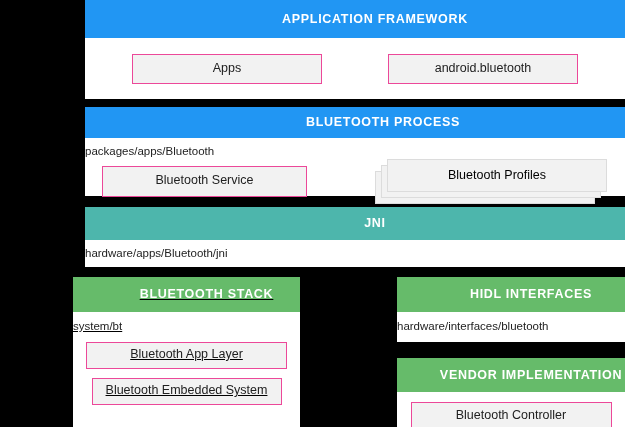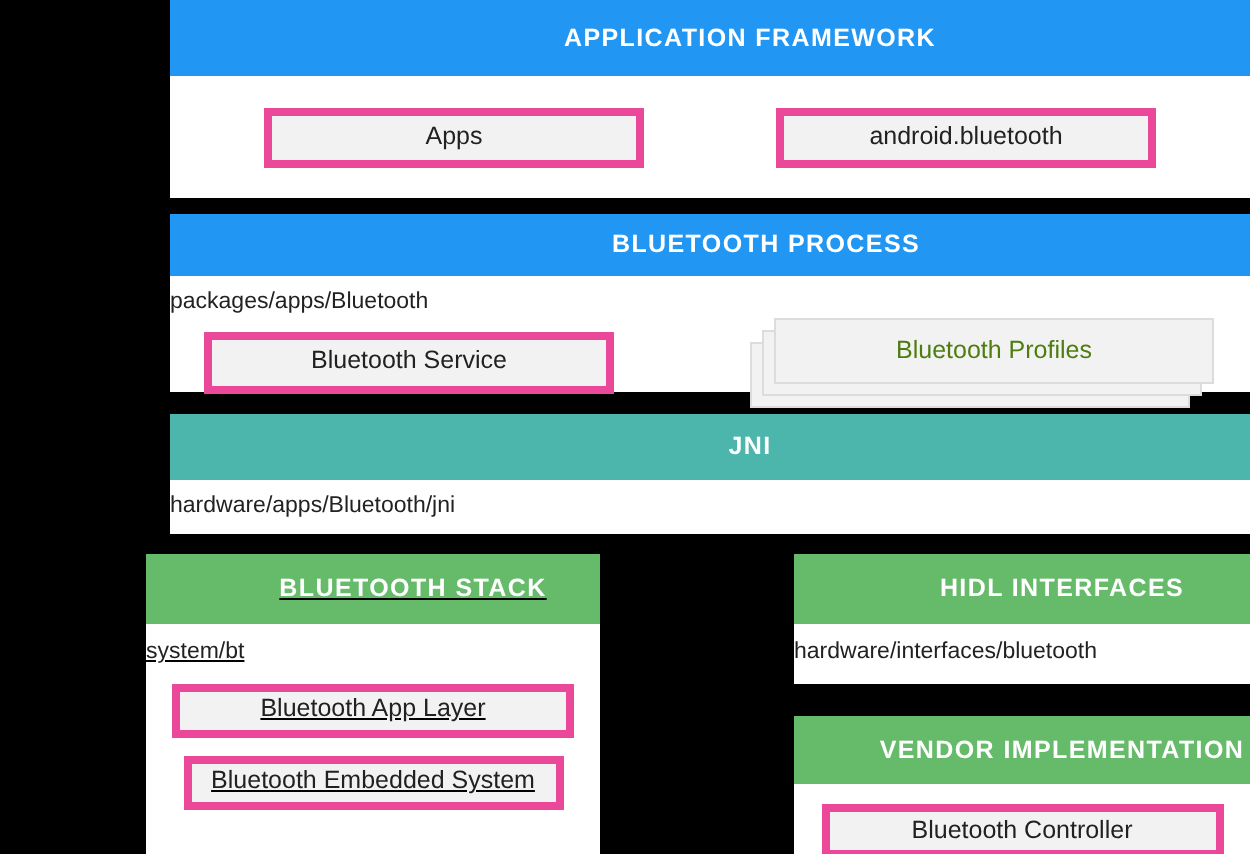--- a/index.html
+++ b/index.html
@@ -56,21 +56,21 @@
     font-size: 11.5px;
     color: #222222;
     text-align: left;
     line-height: 1;
     width: 100%;
   }
 
   
   .box {
     background: #f2f2f2;
-    border: 4px solid #ec4899;
+    border: 1px solid #ec4899;
     color: #212121;
     font-size: 12.5px;
     display: flex;
     align-items: center;
     justify-content: center;
     text-align: center;
     line-height: 1.1;
   }
 
   
@@ -82,21 +82,21 @@
     background: #f2f2f2;
     border: 1px solid #dcdcdc;
   }
   .stack .card.c1 { left: 0px;  top: 12px; right: 12px; bottom: 0px; }
   .stack .card.c2 { left: 6px;  top: 6px;  right: 6px;  bottom: 6px; }
   .stack .card.c3 {
     left: 12px; top: 0px; right: 0px; bottom: 12px;
     display: flex;
     align-items: center;
     justify-content: center;
-    color: #4d7c0f;
+    color: #000000;
     font-size: 12.5px;
   }
 
   
 
   
   #app-framework { left: 85px; top: 0px; width: 540px; height: 99px; }
   #app-framework .layer-title { height: 38px; background: var(--blue); }
 
   

